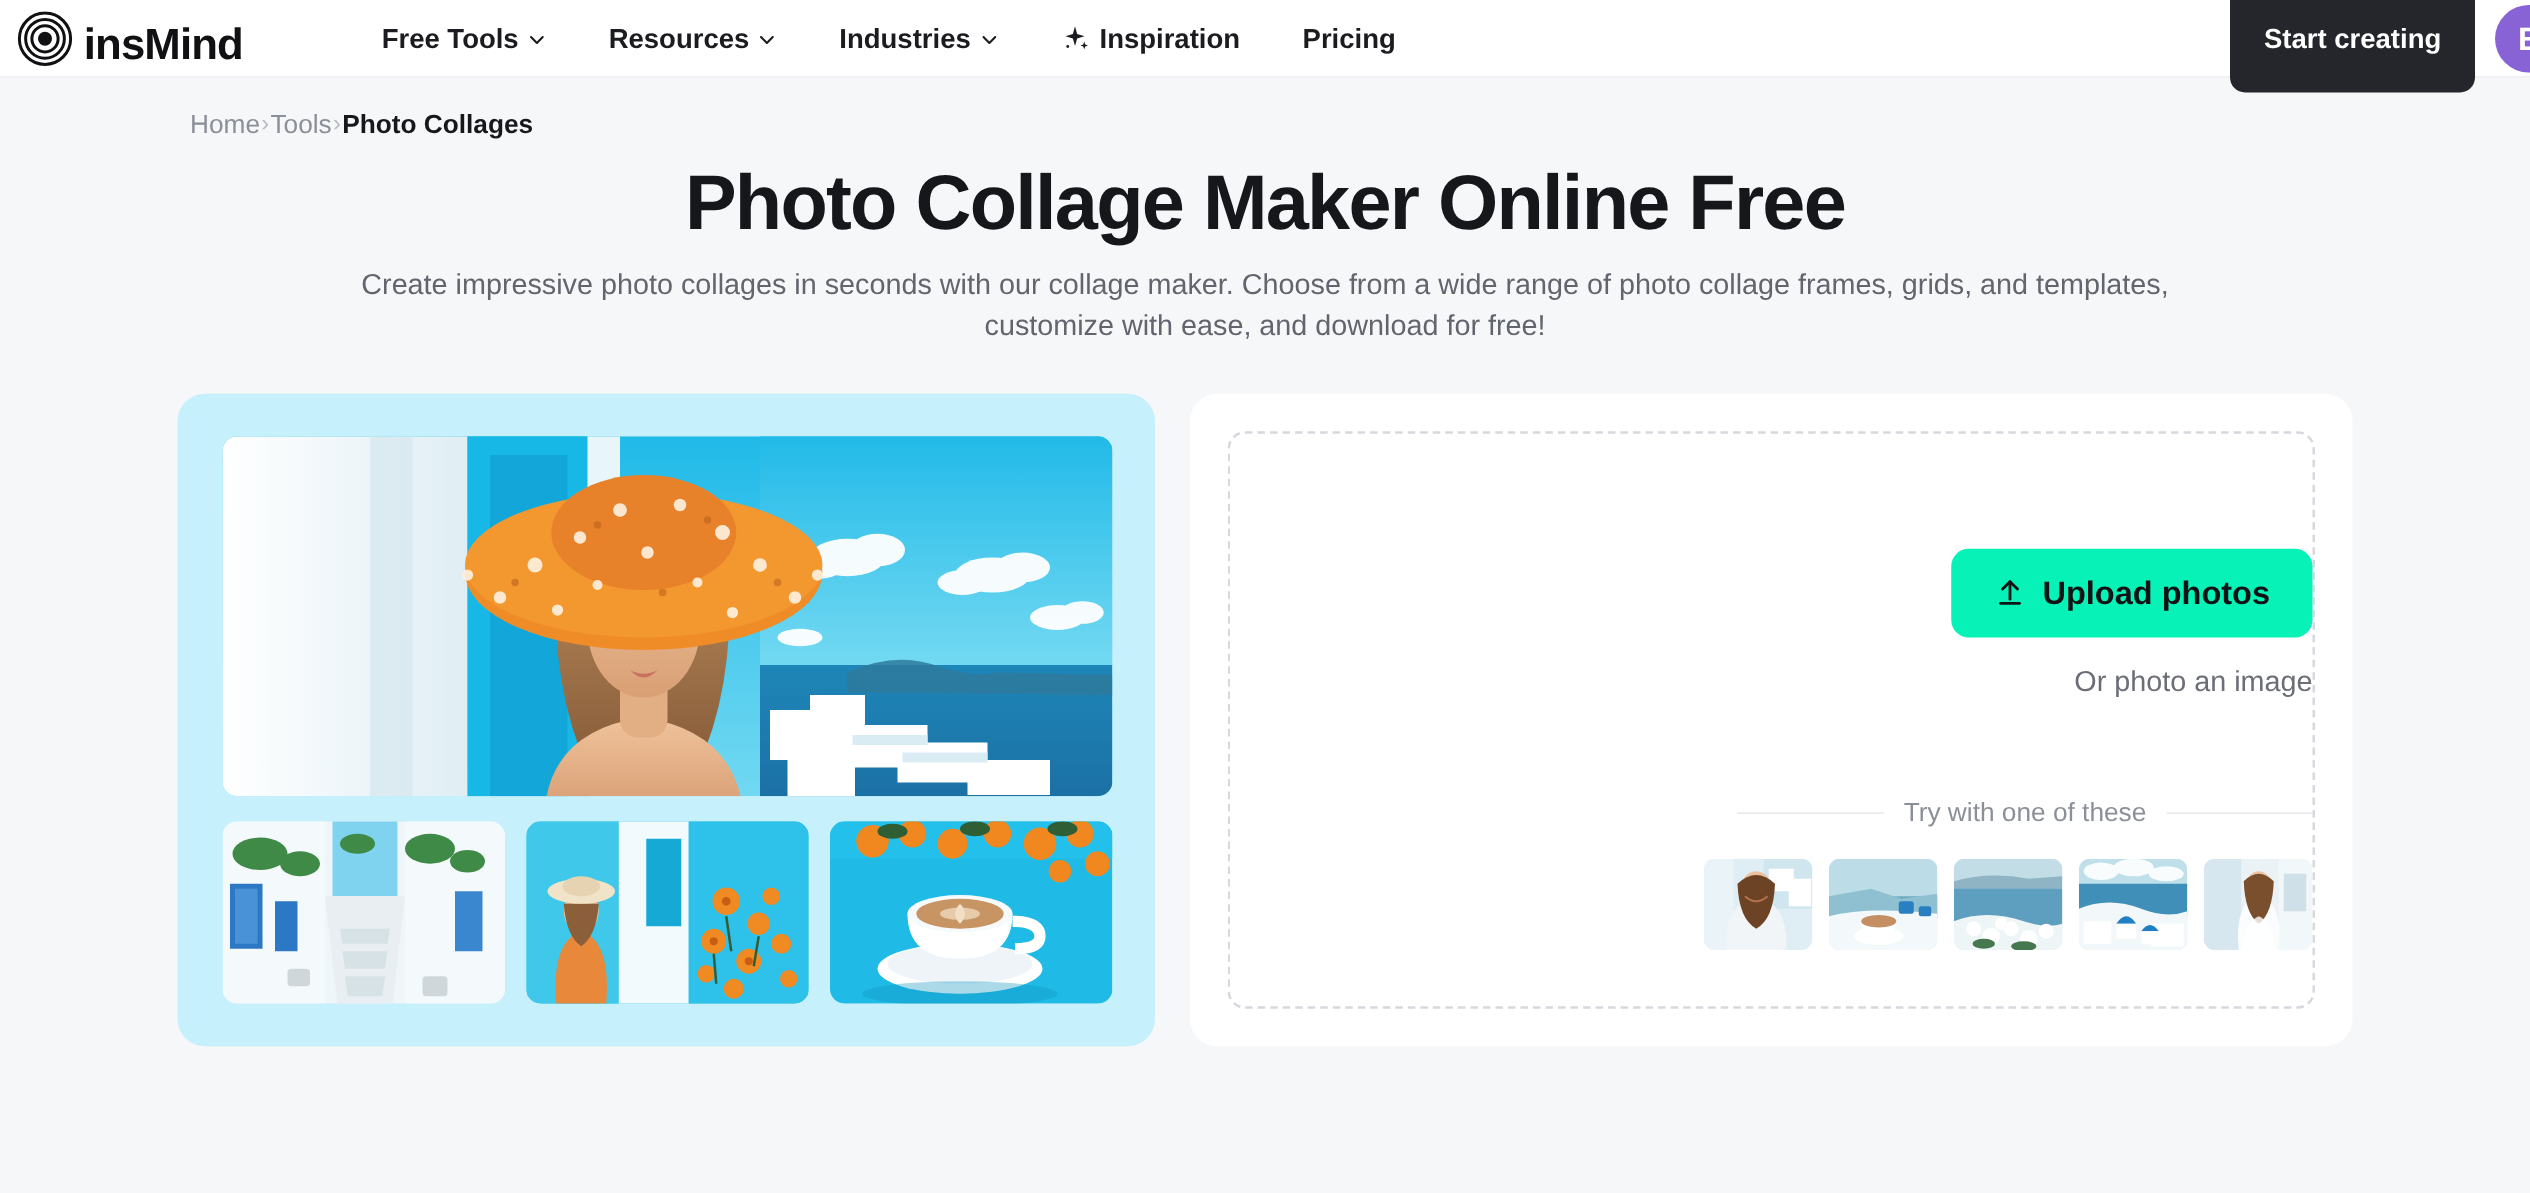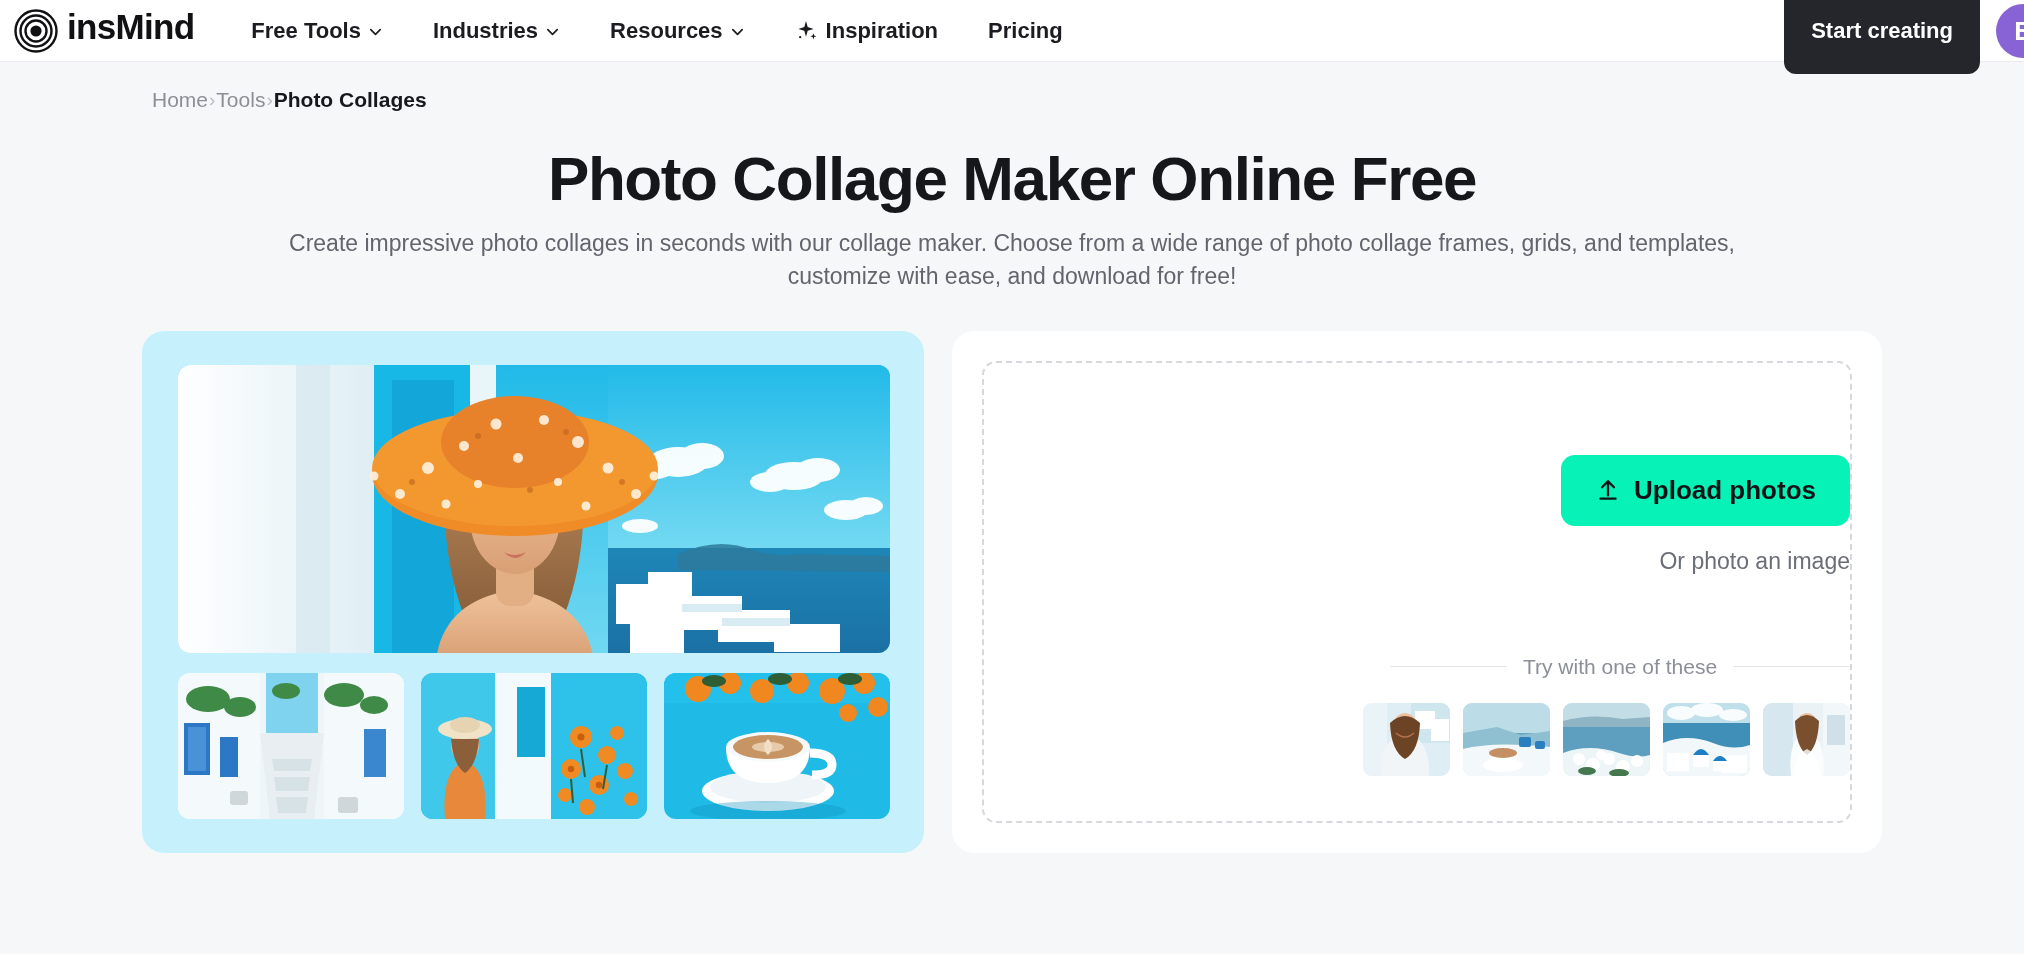--- a/index.html
+++ b/index.html
@@ -18,23 +18,23 @@
     height: 62px;
     background: #ffffff;
     display: flex;
     align-items: center;
     padding-left: 14px;
     border-bottom: 1px solid #ececf0;
     z-index: 10;
   }
   .brand {
     display: flex;
-    align-items: flex-start;
+    align-items: flex-end;
     gap: 9px;
-    margin-right: 32px;
+    margin-right: 86px;
   }
   .brand-mark { width: 44px; height: 44px; display: block; }
   .brand-name {
     font-size: 35px;
     font-weight: 700;
     letter-spacing: -0.7px;
     color: #111114;
     line-height: 1;
   }
   .nav {
@@ -118,21 +118,21 @@
   .bc-link { color: #8b8f98; cursor: pointer; }
   .bc-sep  { color: #b9bcc4; font-size: 19px; }
   .bc-current { color: #17181c; font-weight: 700; }
 
   .hero-title {
     text-align: center;
     font-size: 62px;
     font-weight: 700;
     letter-spacing: -1.4px;
     color: #16171b;
-    margin-top: 32px;
+    margin-top: 16px;
     line-height: 1.12;
   }
   .hero-sub {
     text-align: center;
     font-size: 23px;
     color: #62656d;
     line-height: 1.42;
     margin: 14px auto 0;
     max-width: 1540px;
   }
@@ -248,30 +248,30 @@
     <div class="nav-item">
       <span>Free Tools</span>
       <span class="chev">
         <svg viewBox="0 0 16 16" width="15" height="15">
             <path d="M3 6 L8 11 L13 6" fill="none" stroke="#1b1b20" stroke-width="1.8" stroke-linecap="round" stroke-linejoin="round"></path>
           </svg>
       </span>
     </div>
 
     <div class="nav-item">
-      <span>Industries</span>
+      <span>Resources</span>
       <span class="chev">
         <svg viewBox="0 0 16 16" width="15" height="15">
             <path d="M3 6 L8 11 L13 6" fill="none" stroke="#1b1b20" stroke-width="1.8" stroke-linecap="round" stroke-linejoin="round"></path>
           </svg>
       </span>
     </div>
 
     <div class="nav-item">
-      <span>Resources</span>
+      <span>Industries</span>
       <span class="chev">
         <svg viewBox="0 0 16 16" width="15" height="15">
             <path d="M3 6 L8 11 L13 6" fill="none" stroke="#1b1b20" stroke-width="1.8" stroke-linecap="round" stroke-linejoin="round"></path>
           </svg>
       </span>
     </div>
 
     <div class="nav-item">
       <span class="spark">
         <svg viewBox="0 0 24 24" width="24" height="24">

